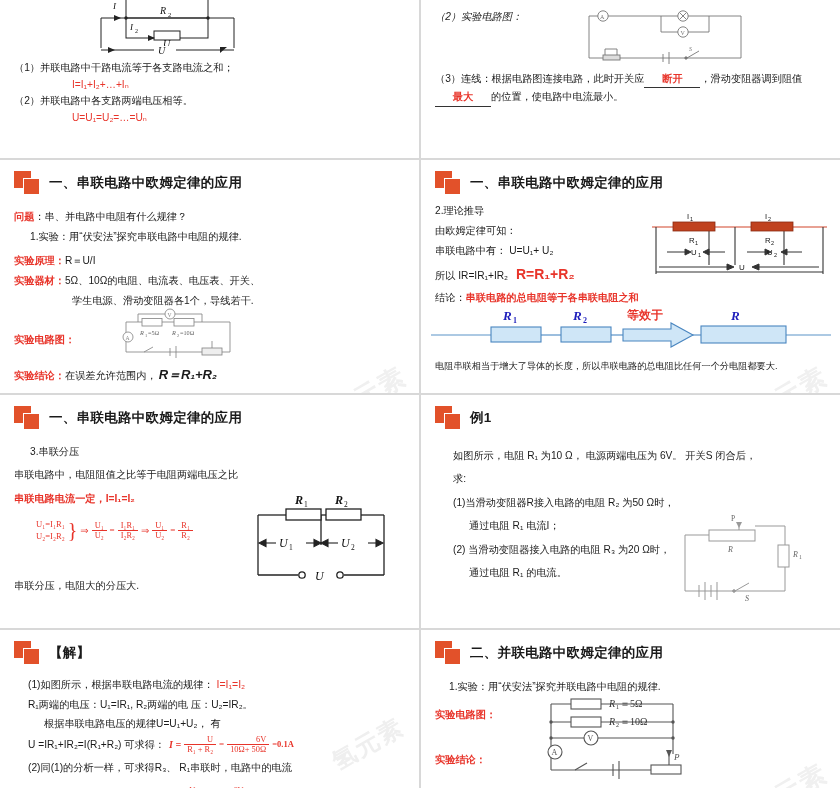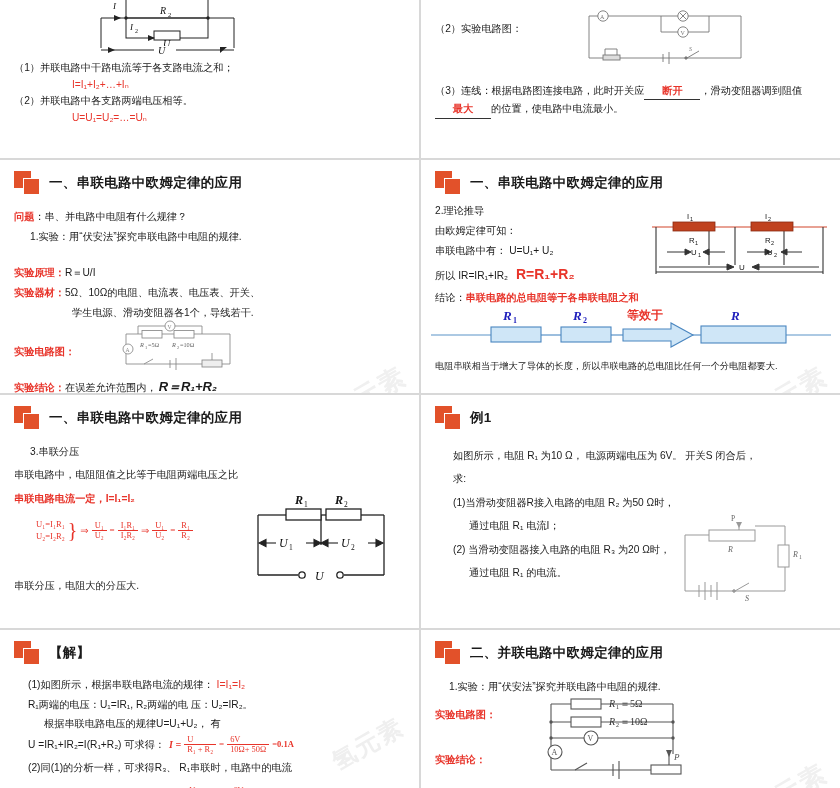--- a/index.html
+++ b/index.html
@@ -50,21 +50,21 @@
   }
   .wm2 { position:absolute; right:12px; bottom:30px; font-size:24px; color:#efefef;
     font-weight:bold; transform: rotate(-30deg); letter-spacing:2px; pointer-events:none;
     font-family:"Liberation Serif", serif;}
 
   svg { display:block; }
   .fig { position:absolute; }
 
   
   .frac { display:inline-flex; flex-direction:column; vertical-align:middle;
-          text-align:left; line-height:1.1; font-size:8.4px; }
+          text-align:right; line-height:1.1; font-size:8.4px; }
   .frac .num { border-bottom:1px solid currentColor; padding:0 3px; }
   .frac .den { padding:0 3px; }
   .eqrow { display:inline-flex; align-items:center; gap:3px; }
   .brace { display:inline-flex; flex-direction:column; font-size:8.6px; line-height:1.45; }
 </style>
 </head>
 <body>
 
 <div class="grid">
 
@@ -102,21 +102,21 @@
 
     <div class="body" style="padding-top:60px;">
       <div>（1）并联电路中干路电流等于各支路电流之和；</div>
       <div class="ind3 red ital">I=I₁+I₂+…+Iₙ</div>
       <div>（2）并联电路中各支路两端电压相等。</div>
       <div class="ind3 red ital">U=U₁=U₂=…=Uₙ</div>
     </div>
   </div>
 
   <div class="slide">
-    <div class="body" style="padding-top:21px;">
+    <div class="body" style="padding-top:9px;font-style:italic;">
       <div>（2）实验电路图：</div>
     </div>
     <svg class="fig" style="left:162px; top:6px;" width="165" height="62" viewBox="0 0 165 62">
       <g stroke="#777" stroke-width="0.9" fill="none">
         <path d="M6 10 H158"></path>
         <path d="M6 10 V52"></path>
           <path d="M158 10 V52"></path>
         <path d="M6 52 H158"></path>
         <path d="M78 10 V26 H126 V10"></path>
         <circle cx="20" cy="10" r="5.2" fill="#fff"></circle>
@@ -147,21 +147,21 @@
           <span class="s1"></span>
           <span class="s2"></span>
         </span>
       <span class="hdr-title">一、串联电路中欧姆定律的应用</span>
     </div>
     <div class="body" style="padding-top:12px; line-height:1.95;">
       <div>
         <span class="redb">问题</span><span>：串、并电路中电阻有什么规律？</span>
       </div>
       <div class="ind1">1.实验：用“伏安法”探究串联电路中电阻的规律.</div>
-      <div style="margin-top:16px;">
+      <div style="margin-top:4px;">
         <span class="redb">实验原理：</span><span class="ital">R＝U/I</span>
       </div>
       <div>
         <span class="redb">实验器材：</span><span>5Ω、10Ω的电阻、电流表、电压表、开关、</span>
       </div>
       <div class="ind3">学生电源、滑动变阻器各1个，导线若干.</div>
       <div style="height:44px; position:relative;">
         <span class="redb" style="position:absolute; left:0; top:20px;">实验电路图：</span>
         <svg style="position:absolute; left:104px; top:-2px;" width="120" height="52" viewBox="0 0 120 52">
           <g stroke="#888" stroke-width="0.85" fill="none">

